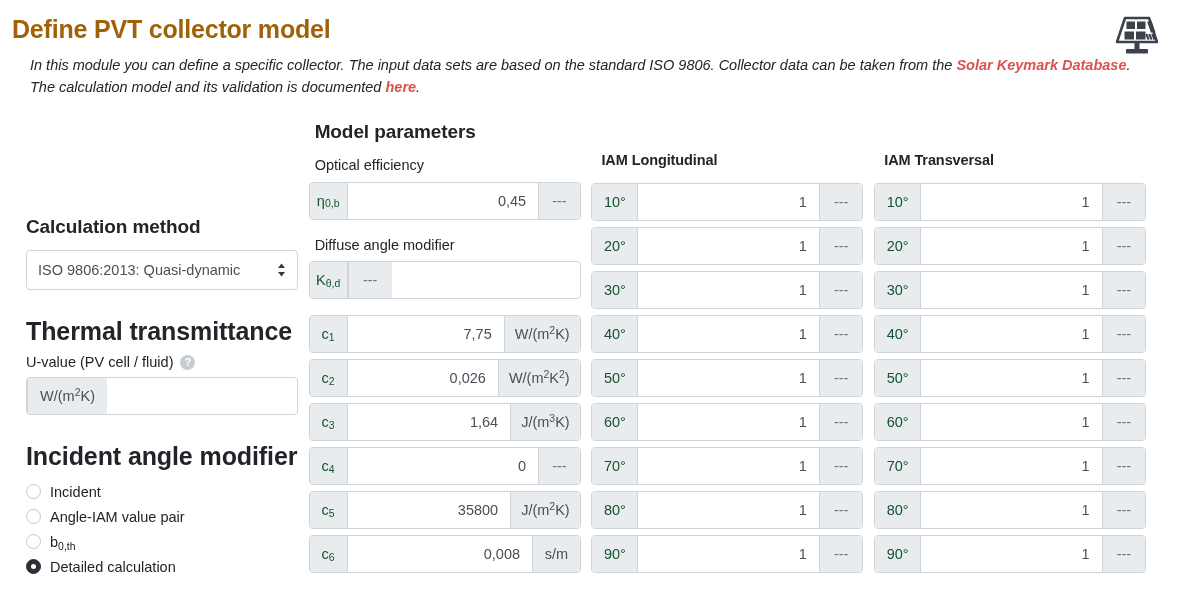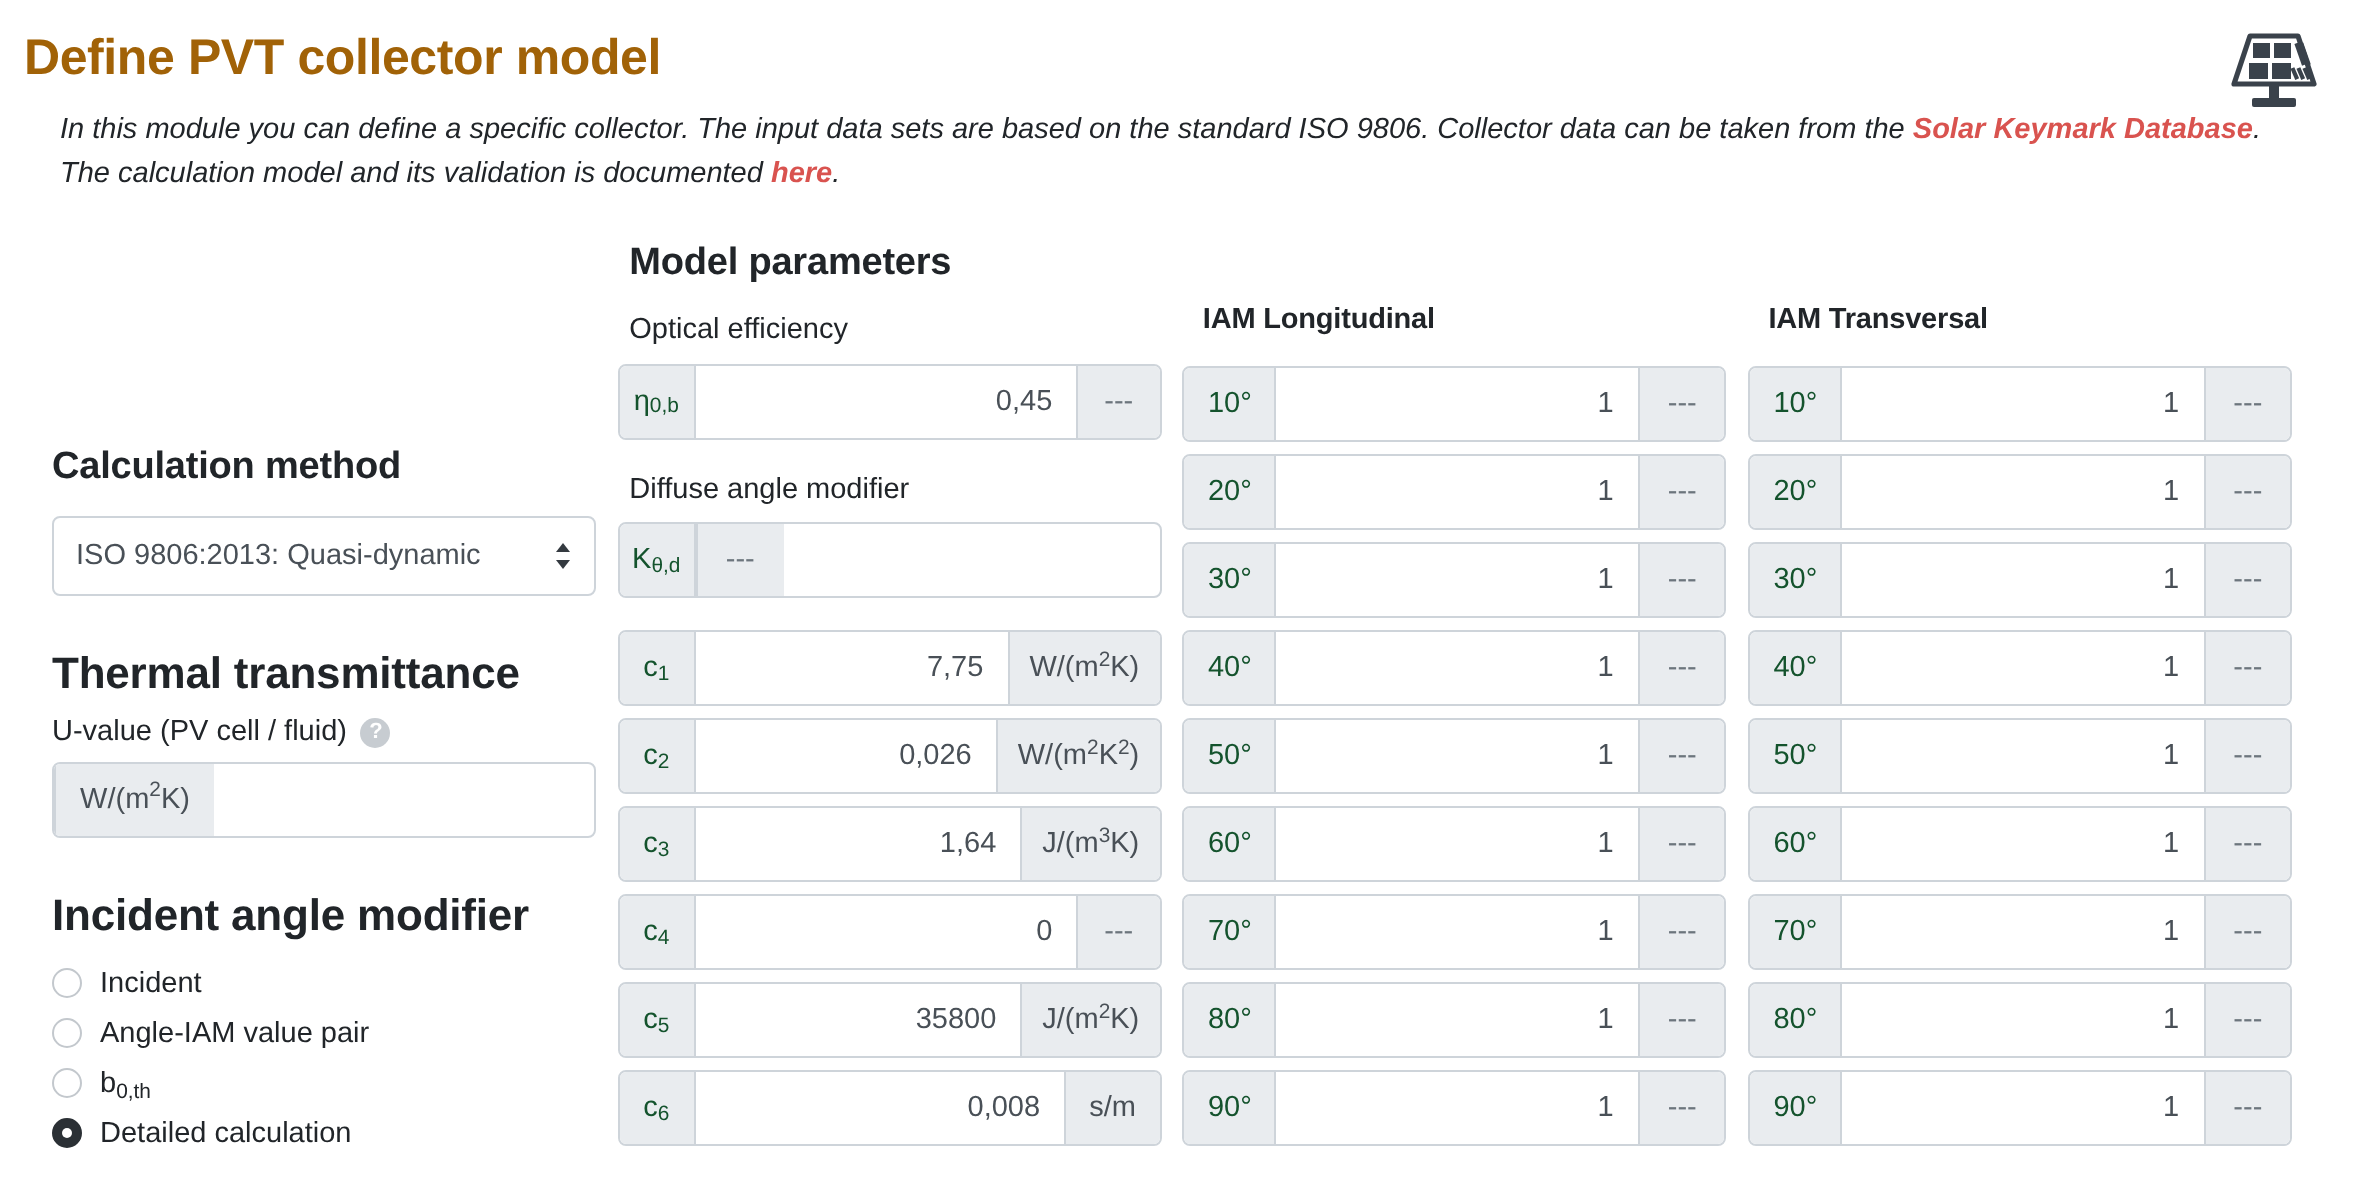--- a/index.html
+++ b/index.html
@@ -75,21 +75,21 @@
     margin-bottom: 14px;
     margin-left: 10px;
   }
   .sub-head {
     font-size: 14.5px;
     color: #212529;
     margin: 0 0 7px 6px;
     line-height: 1.3;
   }
   .sec-head {
-    font-size: 22px;
+    font-size: 25px;
     font-weight: bold;
     color: #212529;
     margin: 26px 0 8px 6px;
     line-height: 1.2;
     letter-spacing: -0.1px;
   }
 
   
   .input-group {
     display: flex;

